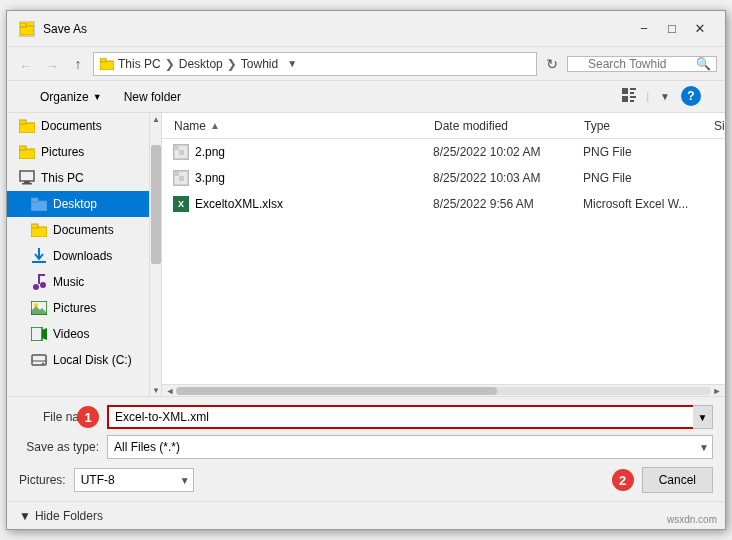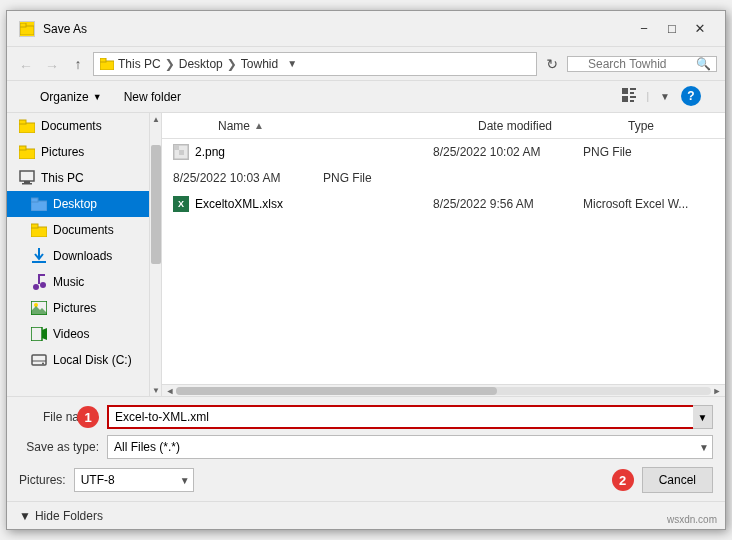--- a/index.html
+++ b/index.html
@@ -197,21 +197,21 @@
       display: flex;
       align-items: center;
       background: white;
       border-bottom: 1px solid #e0e0e0;
       padding: 0 8px;
       height: 26px;
       font-size: 12px;
       color: #333;
       flex-shrink: 0;
     }
-    .col-name { flex: 0 0 260px; padding: 0 4px; cursor: pointer; margin-left: 44px; }
+    .col-name { flex: 0 0 260px; padding: 0 4px; cursor: pointer; }
     .col-date { flex: 0 0 150px; padding: 0 4px; cursor: pointer; }
     .col-type { flex: 0 0 130px; padding: 0 4px; cursor: pointer; }
     .col-size { flex: 1; padding: 0 4px; cursor: pointer; }
     .col-header { display: flex; align-items: center; gap: 4px; }
     .sort-arrow { font-size: 10px; color: #666; }
     
     .file-list {
       flex: 1;
       overflow-y: auto;
     }
@@ -666,20 +666,30 @@
               </svg>
             </div>
             <span>2.png</span>
           </div>
           <div class="file-date-cell">8/25/2022 10:02 AM</div>
           <div class="file-type-cell">PNG File</div>
           <div class="file-size-cell"></div>
         </div>
 
         <div class="file-row">
+          <div class="file-name-cell">
+            <div class="png-icon">
+              <svg width="14" height="14" viewBox="0 0 14 14">
+                <rect x="0" y="0" width="14" height="14" fill="#e8e8e8" stroke="#bbb" stroke-width="1"></rect>
+                <rect x="0" y="0" width="5" height="5" fill="#ccc"></rect>
+                <rect x="5" y="5" width="5" height="5" fill="#ccc"></rect>
+              </svg>
+            </div>
+            <span>3.png</span>
+          </div>
           <div class="file-date-cell">8/25/2022 10:03 AM</div>
           <div class="file-type-cell">PNG File</div>
           <div class="file-size-cell"></div>
         </div>
 
         <div class="file-row">
           <div class="file-name-cell">
             <div class="excel-icon" style="font-size:9px; font-weight:bold; color:white">X</div>
             <span>ExceltoXML.xlsx</span>
           </div>

